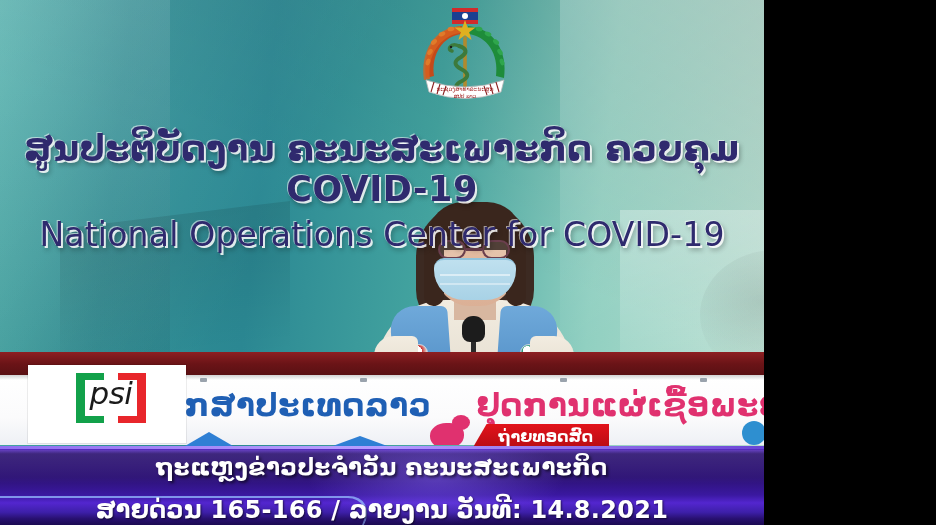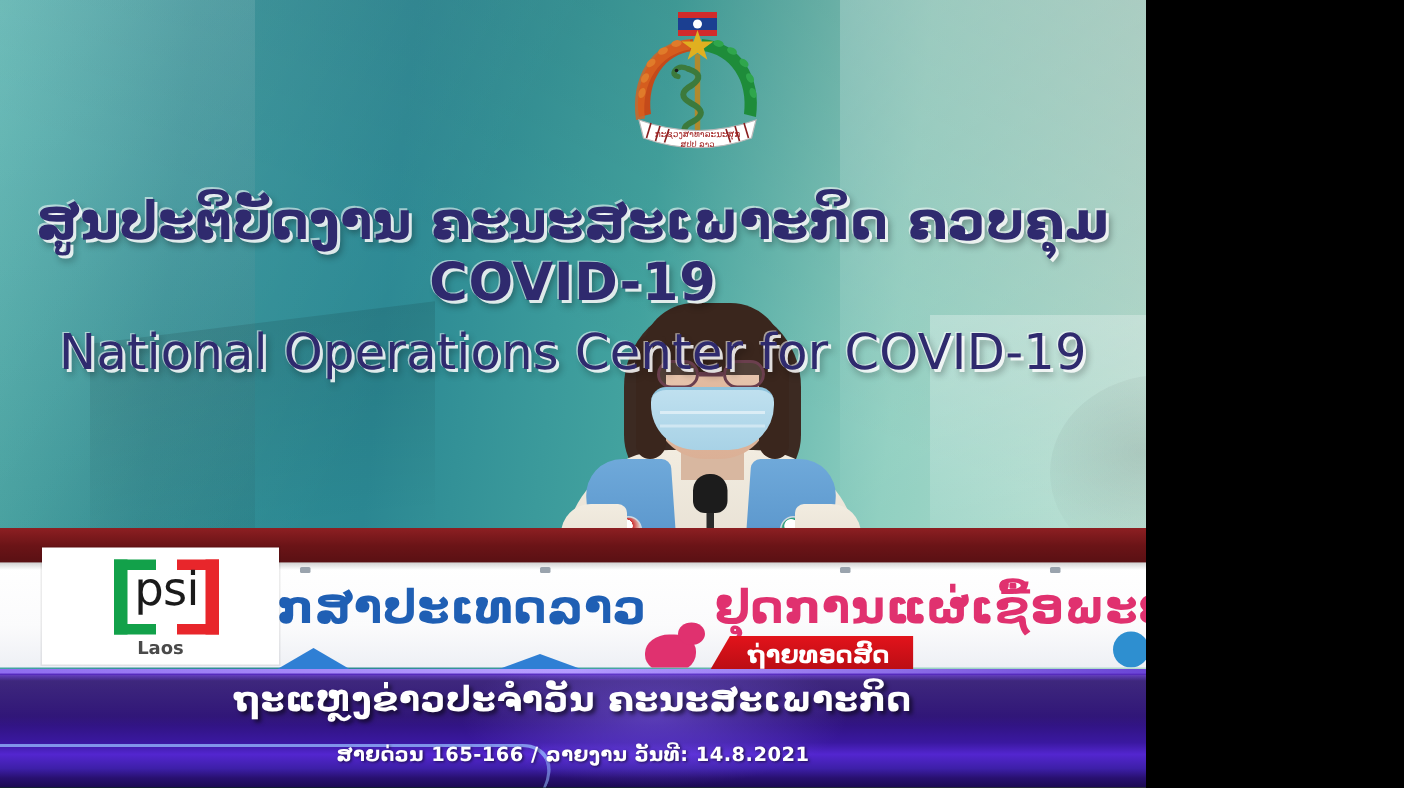--- a/index.html
+++ b/index.html
@@ -191,21 +191,21 @@
   .clip.c1{left:200px} .clip.c2{left:360px} .clip.c3{left:560px} .clip.c4{left:700px}
 
   
   .psi-logo {
     position: absolute; left: 28px; top: 365px;
     width: 158px; height: 78px;
     background: #ffffff;
     z-index: 10;
     box-shadow: 0 0 0 1px rgba(0,0,0,0.07);
   }
-  .psi-mark { position:absolute; left:48px; top:8px; width:70px; height:50px; }
+  .psi-mark { position:absolute; left:48px; top:8px; width:70px; height:50px;font-style:italic; }
   .psi-br-l { position:absolute; left:0; top:0; width:9px; height:50px; background:#12a14a; }
   .psi-br-lt{ position:absolute; left:0; top:0; width:28px; height:7px; background:#12a14a; }
   .psi-br-lb{ position:absolute; left:0; bottom:0; width:28px; height:7px; background:#12a14a; }
   .psi-br-r { position:absolute; right:0; top:0; width:9px; height:50px; background:#e8262b; }
   .psi-br-rt{ position:absolute; right:0; top:0; width:28px; height:7px; background:#e8262b; }
   .psi-br-rb{ position:absolute; right:0; bottom:0; width:28px; height:7px; background:#e8262b; }
   .psi-word {
     position:absolute; left:0; right:0; top:5px;
     text-align:center; font-size:31px; font-weight:400;
     color:#1a1a1a; line-height:1; letter-spacing:-0.5px;
@@ -246,21 +246,21 @@
   .lt-title {
     position:absolute; left:0; right:0; top:8px;
     text-align:center;
     font-size:23px; font-weight:700; color:#ffffff;
     letter-spacing:0.5px;
     text-shadow: 2px 2px 3px rgba(0,0,0,0.6);
   }
   .lt-sub {
     position:absolute; left:0; right:0; top:50px;
     text-align:center;
-    font-size:13px; font-weight:700; color:#ffffff;
+    font-size:24px; font-weight:700; color:#ffffff;
     letter-spacing:0.3px;
     text-shadow: 1px 1px 2px rgba(0,0,0,0.6);
   }
   .lt-swoosh {
     position:absolute; left:-10px; top:50px; width:380px; height:34px;
     border-top: 2px solid rgba(150,190,255,0.75);
     border-right: 2px solid rgba(150,190,255,0.55);
     border-radius: 0 30px 0 0;
     transform: skewX(-26deg);
   }
@@ -454,21 +454,20 @@
   <div class="psi-logo">
     <div class="psi-mark">
       <div class="psi-br-l"></div>
         <div class="psi-br-lt"></div>
         <div class="psi-br-lb"></div>
       <div class="psi-br-r"></div>
         <div class="psi-br-rt"></div>
         <div class="psi-br-rb"></div>
       <div class="psi-word">psi</div>
     </div>
-    <div class="psi-sub">Laos</div>
   </div>
 
   <div class="live-badge">ຖ່າຍທອດສົດ</div>
 
   <div class="lower-third">
     <div class="lt-topline"></div>
     <div class="lt-sheen"></div>
     <div class="lt-glow"></div>
     <div class="lt-swoosh"></div>
     <div class="lt-title">ຖະແຫຼງຂ່າວປະຈຳວັນ ຄະນະສະເພາະກິດ</div>

